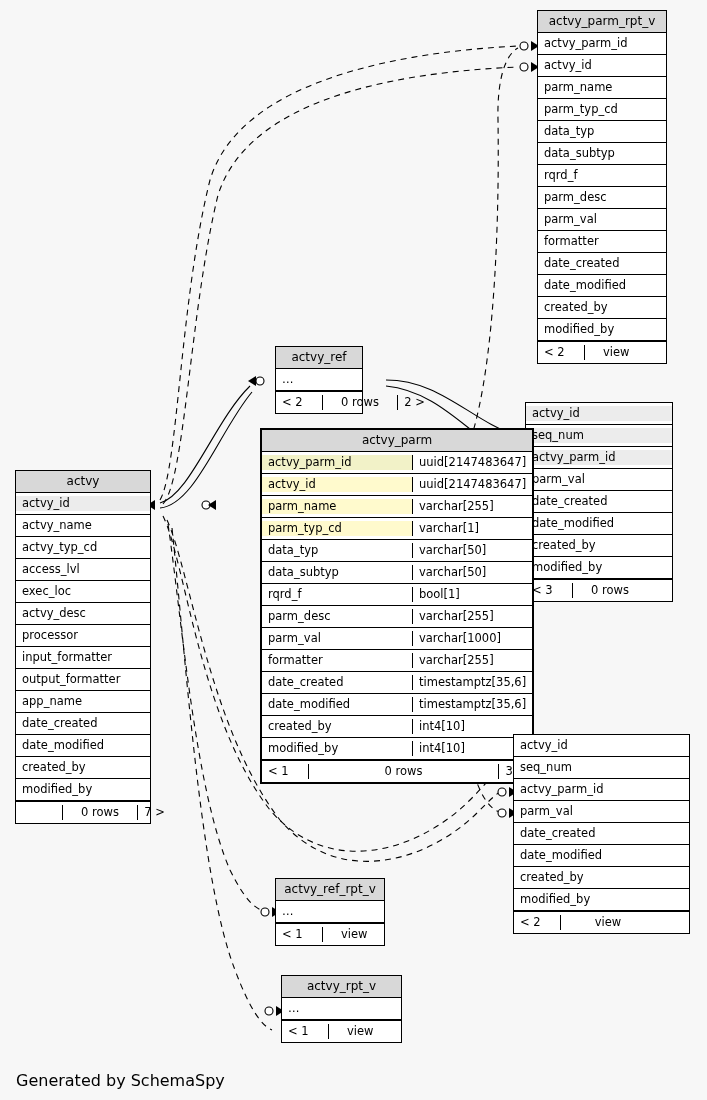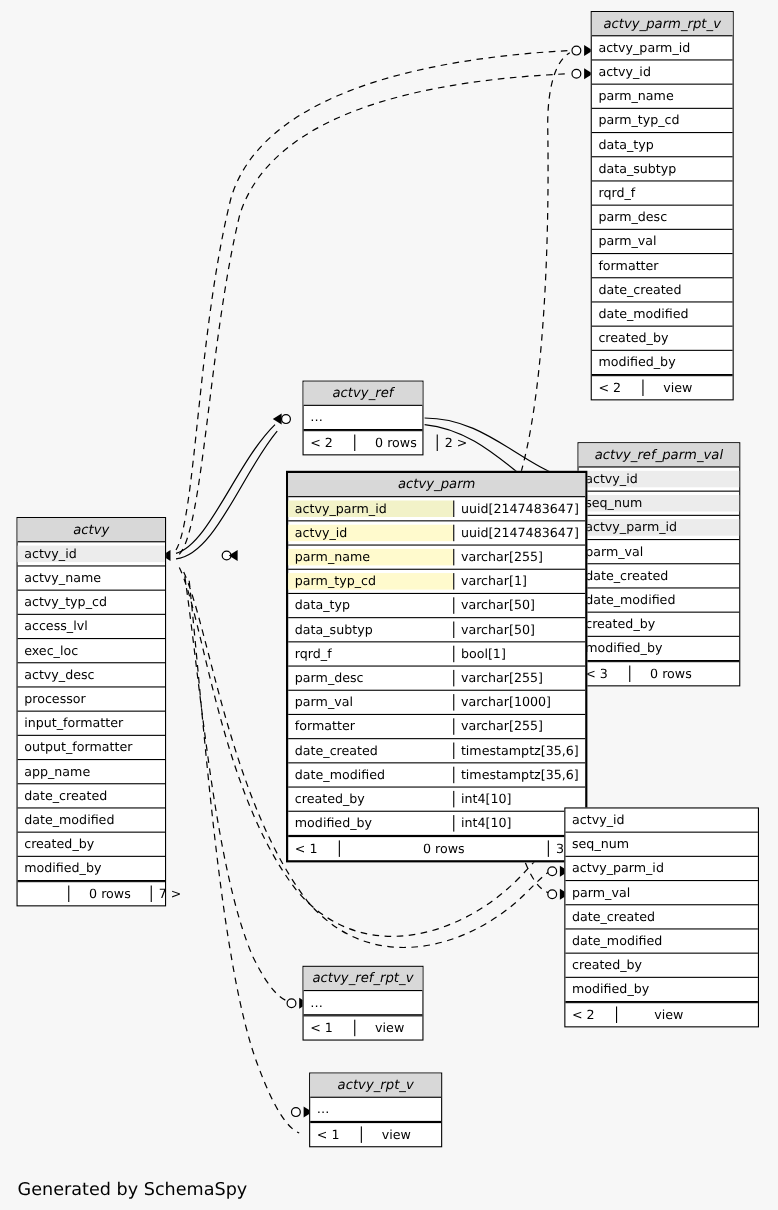--- a/index.html
+++ b/index.html
@@ -33,21 +33,20 @@
     border: 2px solid #000;
   }
   .tbl-title {
     background: #d8d8d8;
     border-bottom: 1px solid #000;
     text-align: center;
     padding: 3px 6px 4px 6px;
     font-size: 12px;
     line-height: 14px;
     white-space: nowrap;
-    font-style: italic;
   }
   .tbl-row {
     display: flex;
     border-bottom: 1px solid #000;
     line-height: 15px;
     height: 22px;
     box-sizing: border-box;
     align-items: center;
   }
   .tbl-row:last-child {
@@ -225,31 +224,30 @@
       </div>
       <div class="tbl-row">
         <div class="cell-name">modified_by</div>
       </div>
       <div class="footer-row">
         <div class="f-left" style="min-width: 34px;">&lt; 2</div>
         <div class="f-mid">view</div>
         <div class="f-right" style="min-width: 34px;"></div>
       </div>
     </div>
-    <div class="table-box" style="left: 275px; top: 346px; width: 110px;">
+    <div class="table-box" style="left: 275px; top: 346px; width: 88px;">
       <div class="tbl-title">actvy_ref</div>
       <div class="ellipsis-row">…</div>
       <div class="footer-row">
         <div class="f-left" style="min-width: 34px;">&lt; 2</div>
         <div class="f-mid">0 rows</div>
         <div class="f-right" style="min-width: 34px;">2 &gt;</div>
       </div>
     </div>
     <div class="table-box" style="left: 525px; top: 402px; width: 148px;">
-      <div class="tbl-title">actvy_ref_parm_val</div>
       <div class="tbl-row shaded">
         <div class="cell-name">actvy_id</div>
       </div>
       <div class="tbl-row shaded">
         <div class="cell-name">seq_num</div>
       </div>
       <div class="tbl-row shaded">
         <div class="cell-name">actvy_parm_id</div>
       </div>
       <div class="tbl-row">

